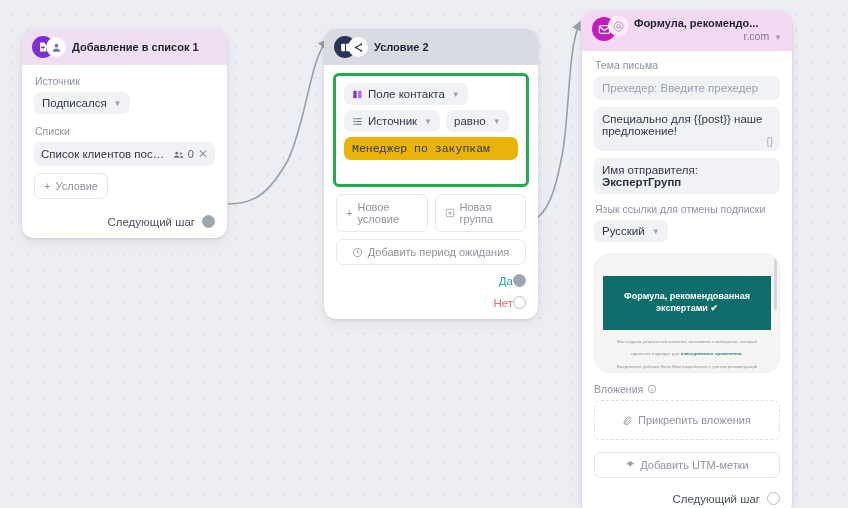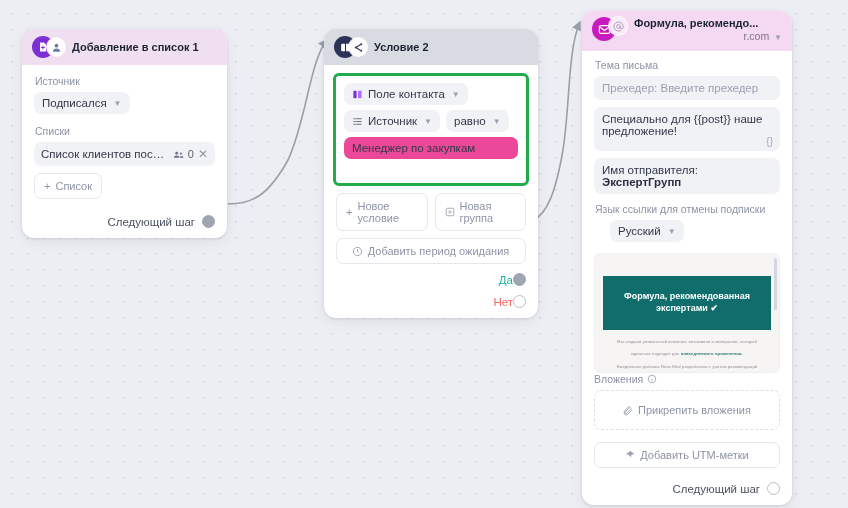--- a/index.html
+++ b/index.html
@@ -93,22 +93,22 @@
   #node2 { left: 324px; top: 29px; width: 214px; }
   #node2 .node-head { background: #d9dbe3; }
   .ic-navy { background: #2c3356; }
   .hl {
     border: 3px solid #22ab4b; border-radius: 6px;
     padding: 7px 8px 24px 8px; margin: -2px -3px 7px -3px;
     background: #fff;
   }
   .cond-row { display: flex; align-items: center; gap: 6px; margin-bottom: 5px; }
   .valfield {
-    background: #ec4899; border-radius: 7px; padding: 5px 8px;
-    font-size: 11.5px; color: #32384a; width: 100%;
+    background: #eab308; border-radius: 7px; padding: 5px 8px;
+    font-size: 11.5px; color: #32384a; width: 100%; font-family: Liberation Mono, monospace;
   }
   .btnrow { display: flex; gap: 7px; margin-bottom: 7px; }
   .btnrow .ghostbtn { flex: 1 1 0; }
   .wide { width: 100%; padding-left: 8px; }
   .outrow { display: flex; align-items: center; justify-content: flex-end; margin-top: 9px; }
   .outrow + .outrow { }
   .lbl-yes { font-size: 11.5px; color: #17b0a0; }
   .lbl-no  { font-size: 11.5px; color: #f4685b; }
 
   
@@ -120,23 +120,23 @@
   .domain { font-size: 10.5px; color: #7d7486; text-align: right; margin-top: 1px; }
   .inputline {
     background: #f1f2f6; border-radius: 7px; padding: 6px 8px;
     font-size: 11.5px; color: #32384a; margin-bottom: 7px; position: relative;
   }
   .inputline.ph { color: #9aa0b0; }
   .inputline b { font-weight: 700; color: #2a3042; }
   .curly { position: absolute; right: 7px; bottom: 4px; font-size: 10px; color: #a3a9b8; }
 
   .preview {
-    background: #f7f5f3; border-radius: 7px;
+    background: #f7f5f3; border-radius: 16px;
     height: 120px; overflow: hidden; position: relative;
-    border: 1px solid #eeedf1;
+    margin-bottom: 10px; border: 1px solid #eeedf1;
   }
   .pv-band {
     background: #0f6e6c; color: #fff; text-align: center;
     font-size: 9px; font-weight: 700; line-height: 1.35;
     padding: 14px 18px 16px 18px; margin: 22px 8px 0 8px;
   }
   .pv-text { padding: 8px 16px 0 16px; text-align: center; }
   .pv-text p { margin: 0 0 5px 0; font-size: 4.2px; color: #8d8d95; line-height: 1.7; letter-spacing: .1px; }
   .pv-text p b { color: #2a7a79; }
   .pv-scroll {
@@ -201,21 +201,21 @@
             <path d="M2 19c0-3.3 2.7-5 6-5s6 1.7 6 5z"></path>
               <path d="M15 19c0-2.4 1.3-4 4-4s3.5 1.6 3.5 4z"></path>
           </svg>
         </span>
         <span class="cnt">0</span>
         <span class="xx">✕</span>
       </div>
 
       <div class="ghostbtn" style="margin-top:7px;">
         <span>+</span>
-        <span>Список</span>
+        <span>Условие</span>
       </div>
 
       <div class="nextstep" style="margin-top:16px;">
         <span>Следующий шаг</span>
         <span class="port filled"></span>
       </div>
     </div>
   </div>
 
   <div class="node" id="node2">
@@ -339,21 +339,21 @@
         <span>Специально для {{post}} наше предложение!</span>
         <span class="curly">{}</span>
       </div>
 
       <div class="inputline">
         <span>Имя отправителя:</span>
         <b>ЭкспертГрупп</b>
       </div>
 
       <div class="fieldlabel" style="margin-top:9px;">Язык ссылки для отмены подписки</div>
-      <div class="chip" style="margin-bottom:11px;margin-left:16px;">
+      <div class="chip" style="margin-bottom:11px;">
         <span>Русский</span>
         <span class="caret">▼</span>
       </div>
 
       <div class="preview">
         <div class="pv-band">
           <div>Формула, рекомендованная</div>
           <div>
             <span>экспертами</span>
             <span>✔</span>

